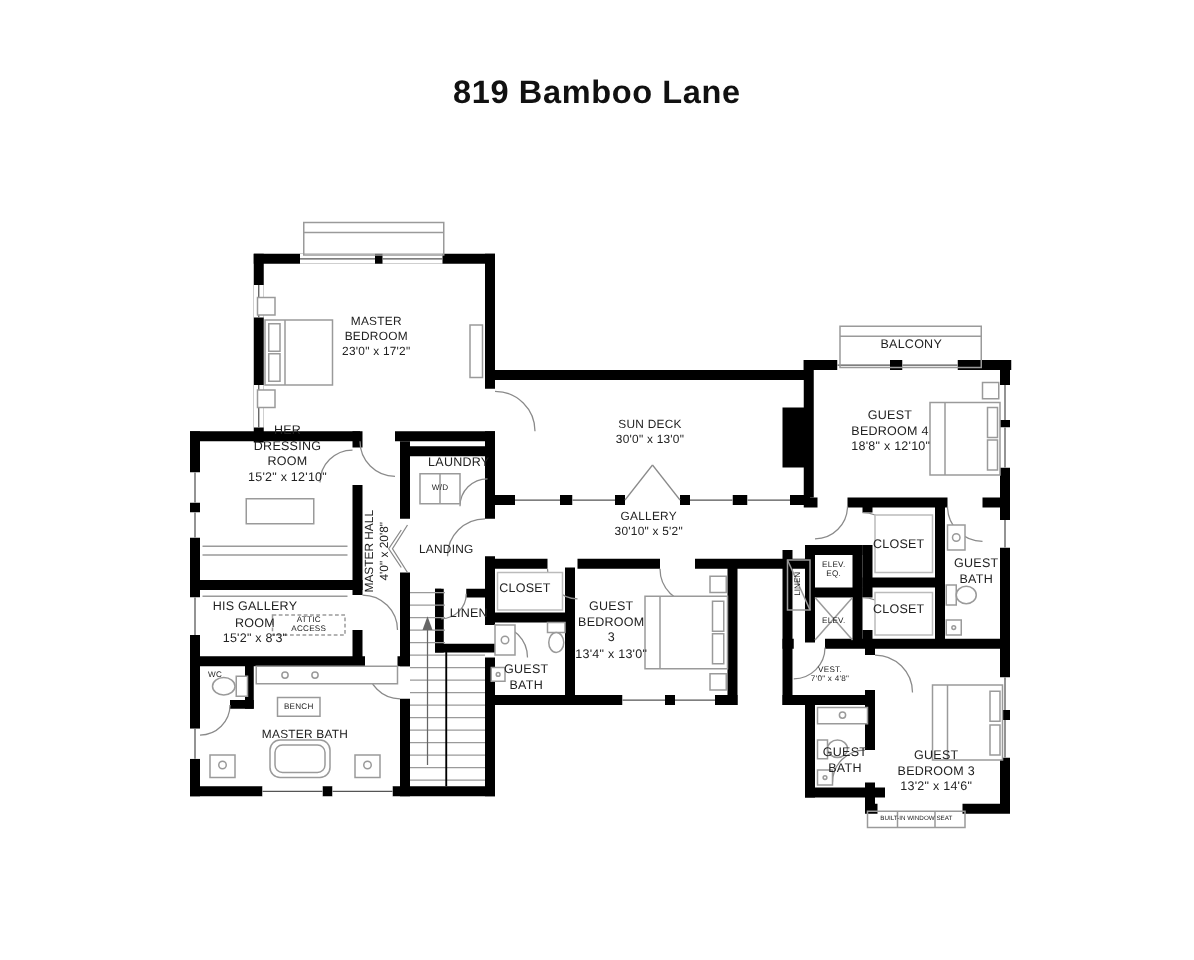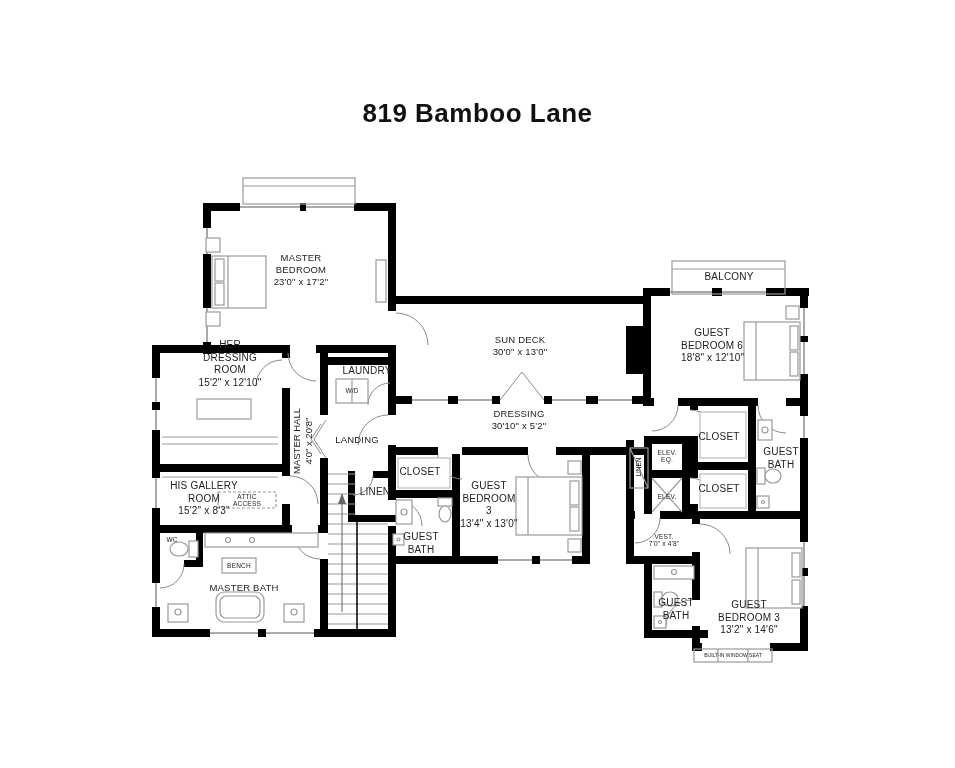--- a/index.html
+++ b/index.html
@@ -1,20 +1,20 @@
 <!DOCTYPE html>
 <html><head>
 <meta charset="utf-8">
 <style>
   html,body{margin:0;padding:0;background:#ffffff;}
   .page{position:relative;width:955px;height:768px;background:#fff;overflow:hidden;
         font-family:"Liberation Sans",sans-serif;color:#1a1a1a;}
   .plan-svg{position:absolute;left:0;top:0;}
   .title{position:absolute;left:0;top:58px;width:100%;text-align:center;
-         font-size:26px;font-weight:bold;letter-spacing:.5px;color:#111;margin-top:40px;}
+         font-size:26px;font-weight:bold;letter-spacing:.5px;color:#111;}
   .floor-label{position:absolute;left:0;top:692px;width:100%;text-align:center;
          font-size:20px;font-weight:bold;letter-spacing:.5px;color:#111;}
   .lbl{position:absolute;transform:translate(-50%,-50%);text-align:center;
        font-size:9.5px;line-height:1.25;letter-spacing:.2px;color:#222;}
   .lbl .nm{display:block;}
   .lbl .dm{display:block;white-space:nowrap;}
   .sm{font-size:10px;}
   .xs{font-size:6.5px;line-height:1.15;}
   .tiny{font-size:5px;letter-spacing:0;}
   .vlbl{position:absolute;transform:translate(-50%,-50%) rotate(-90deg);
@@ -360,21 +360,21 @@
   <div class="lbl sm" style="left:375px;top:492px">
     <span class="nm">LINEN</span>
   </div>
 
   <div class="lbl" style="left:520px;top:346px;width:110px">
     <span class="nm">SUN DECK</span>
     <span class="dm">30'0" x 13'0"</span>
   </div>
 
   <div class="lbl" style="left:519px;top:420px;width:110px">
-    <span class="nm">DRESSING</span>
+    <span class="nm">GALLERY</span>
     <span class="dm">30'10" x 5'2"</span>
   </div>
 
   <div class="lbl sm" style="left:420px;top:472px">
     <span class="nm">CLOSET</span>
   </div>
 
   <div class="lbl sm" style="left:421px;top:543px;width:38px">
     <span class="nm">GUEST BATH</span>
   </div>
@@ -382,21 +382,21 @@
   <div class="lbl sm" style="left:489px;top:505px;width:58px">
     <span class="nm">GUEST BEDROOM 3</span>
     <span class="dm">13'4" x 13'0"</span>
   </div>
 
   <div class="lbl sm" style="left:729px;top:277px">
     <span class="nm">BALCONY</span>
   </div>
 
   <div class="lbl sm" style="left:712px;top:346px;width:62px">
-    <span class="nm">GUEST BEDROOM 6</span>
+    <span class="nm">GUEST BEDROOM 4</span>
     <span class="dm">18'8" x 12'10"</span>
   </div>
 
   <div class="vlbl vxs" style="left:639px;top:467px">
     <span class="nm">LINEN</span>
   </div>
 
   <div class="lbl xs" style="left:667px;top:456px;width:26px">
     <span class="nm">ELEV. EQ.</span>
   </div>

